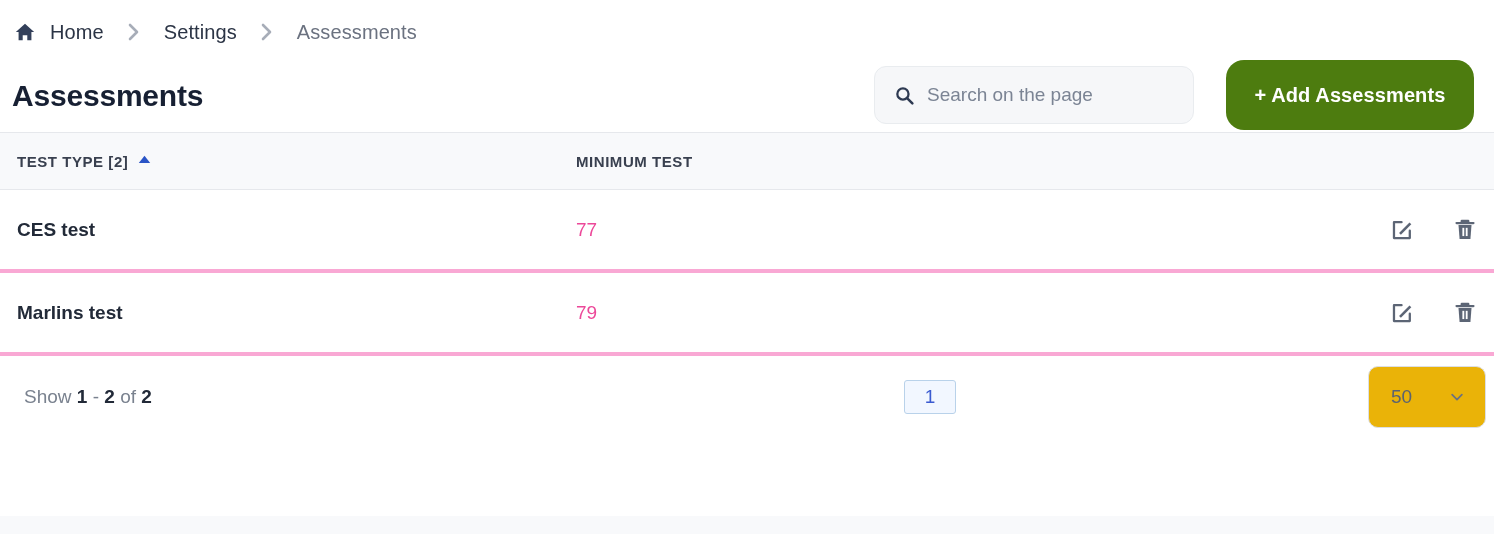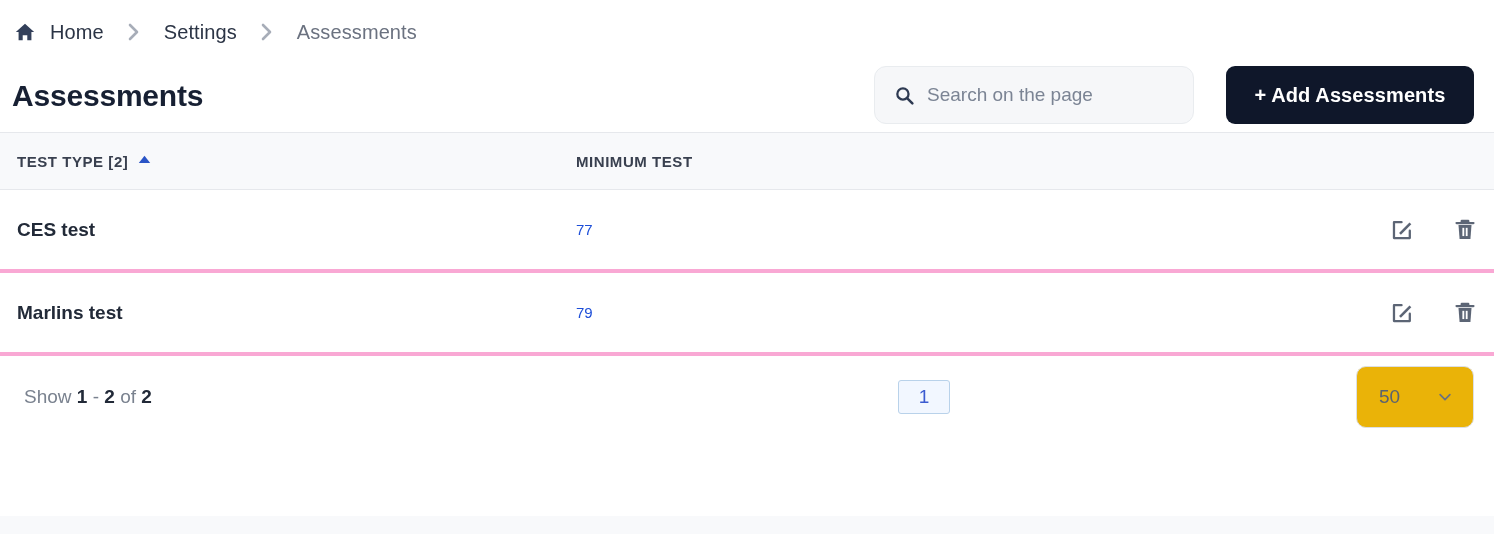--- a/index.html
+++ b/index.html
@@ -99,25 +99,25 @@
     font-size: 19px;
     color: #3c4657;
     width: 100%;
     padding: 0;
   }
   .search-input::placeholder {
     color: #7b8494;
     opacity: 1;
   }
   .add-button {
-    background: #0f172a;
+    background: #4d7c0f;
     color: #ffffff;
     border: 0;
-    border-radius: 9px;
-    height: 58px;
+    border-radius: 18px;
+    height: 70px;
     min-width: 248px;
     padding: 0 20px;
     font-family: "Liberation Sans", sans-serif;
     font-size: 20px;
     font-weight: bold;
     cursor: pointer;
     letter-spacing: .1px;
     flex: none;
   }
 
@@ -157,43 +157,43 @@
     height: 79px;
     border-bottom: 4px solid #f9a8d4;
     background: #ffffff;
   }
   .cell-name {
     font-size: 19px;
     font-weight: bold;
     color: #222a38;
   }
   .cell-score {
-    font-size: 15px;
-    color: #1d4ed8;
+    font-size: 19px;
+    color: #ec4899;
   }
   .icon-btn {
     background: transparent;
     border: 0;
     padding: 0;
     margin-left: 33px;
     cursor: pointer;
     display: inline-flex;
     align-items: center;
     justify-content: center;
     width: 30px;
     height: 30px;
     color: #5c6575;
   }
 
   
   .tfoot {
     display: flex;
     align-items: center;
     height: 82px;
-    padding: 0 14px 0 24px;
+    padding: 0 2px 0 24px;
     box-sizing: border-box;
     justify-content: flex-end;
   }
   .show-text {
     font-size: 19px;
     color: #7a828f;
     width: 538px;
     flex: none;
     white-space: nowrap;
   }

